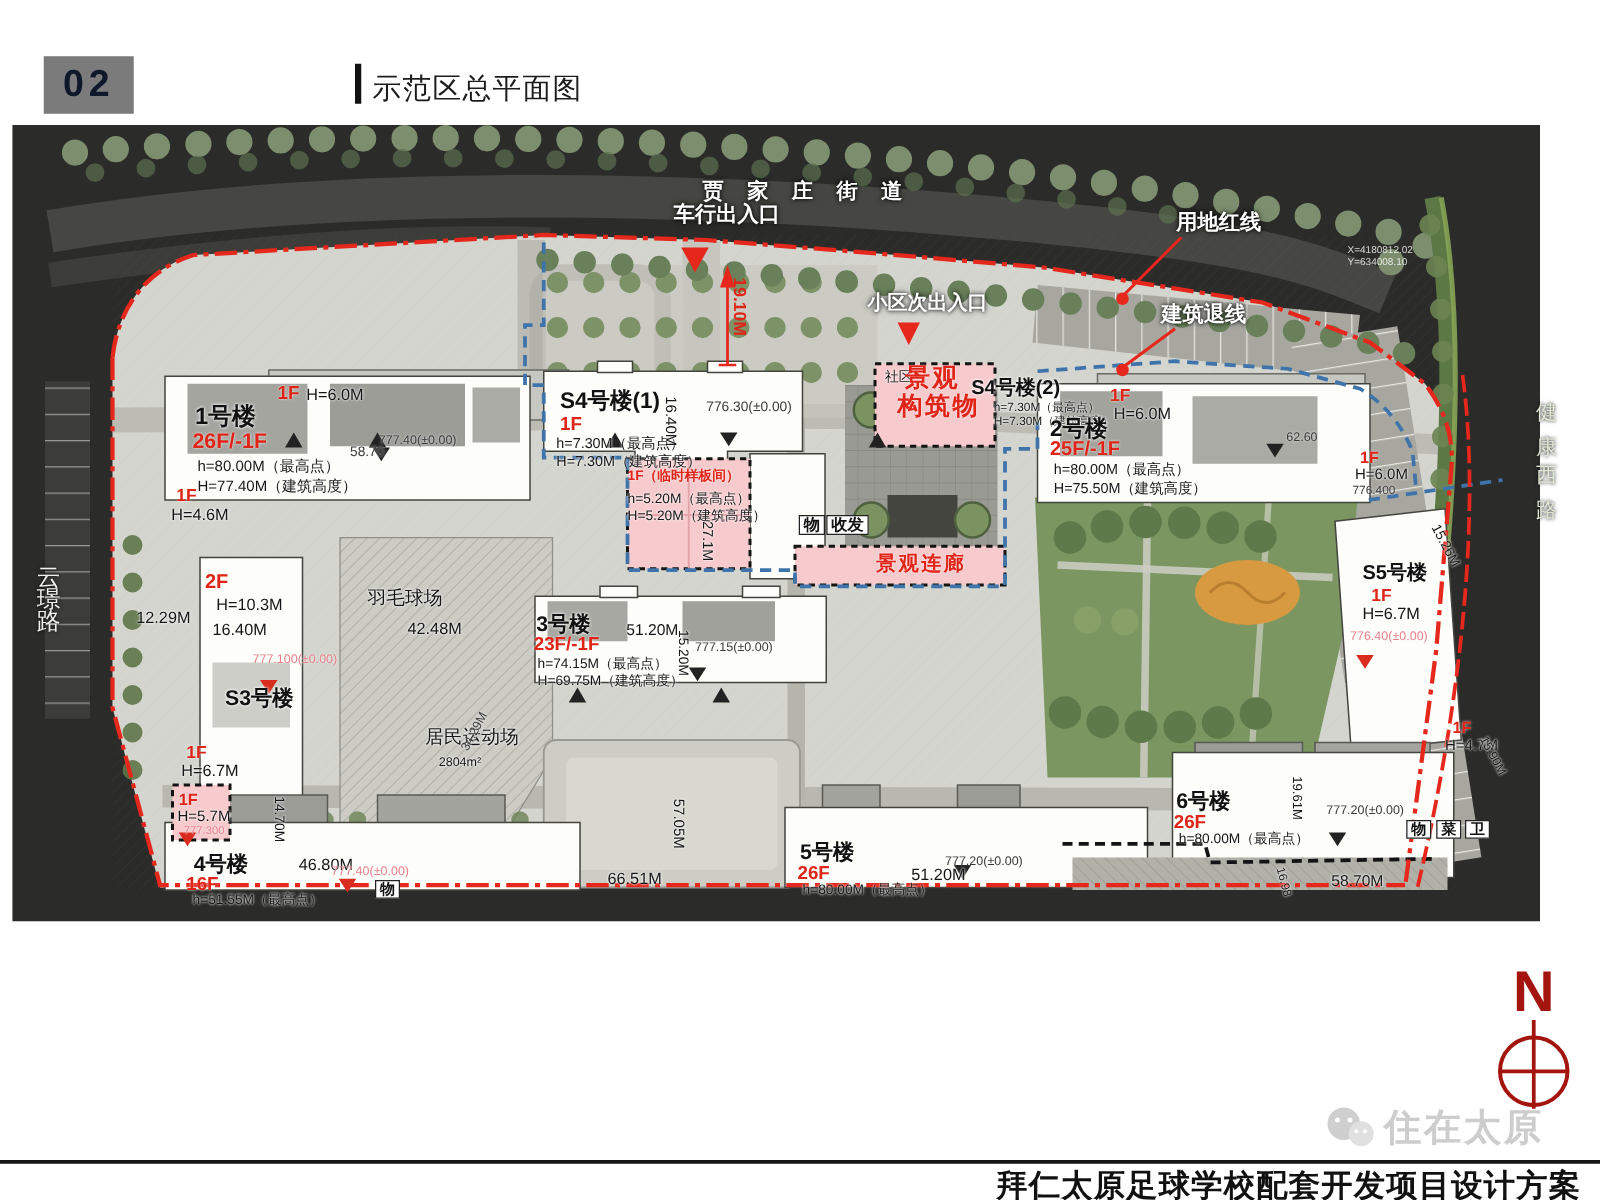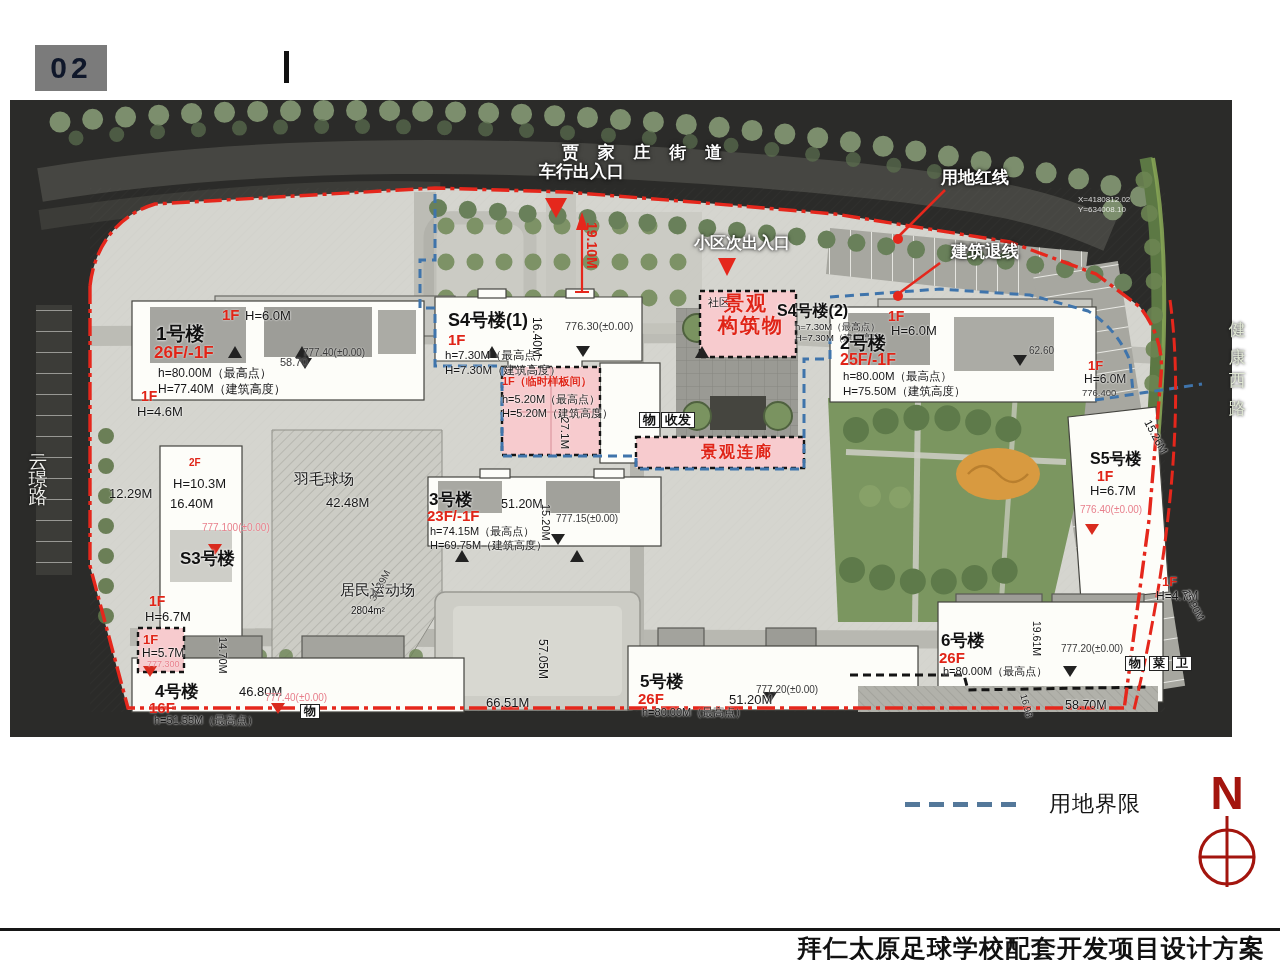--- a/index.html
+++ b/index.html
@@ -43,20 +43,21 @@
   .footline{position:absolute;left:0;top:928px;width:1280px;height:3px;background:#161616;}
   .ftitle{position:absolute;right:15px;top:932px;font-size:25px;font-weight:bold;color:#111;letter-spacing:1px;}
 </style>
 </head>
 <body>
 
 <div id="page">
 
   <div class="hnum">02</div>
   <div class="hbar"></div>
+  <div class="hsub">示范区总平面图</div>
 
   <div id="map">
     <svg viewBox="0 0 1222 637" width="1222" height="637">
       <defs>
         <pattern id="hatch" width="7" height="7" patternTransform="rotate(45)" patternUnits="userSpaceOnUse">
           <line x1="0" y1="0" x2="0" y2="7" stroke="#93938c" stroke-width="1.4"></line>
         </pattern>
         <pattern id="hatch2" width="7" height="7" patternTransform="rotate(-45)" patternUnits="userSpaceOnUse">
           <line x1="0" y1="0" x2="0" y2="7" stroke="#8b8b84" stroke-width="1.2"></line>
         </pattern>
@@ -222,36 +223,36 @@
         <polygon points="445,462 459,462 452,450"></polygon>
         <polygon points="560,462 574,462 567,450"></polygon>
       </g>
     </svg>
   </div>
 
   <div id="map-labels">
       <div class="ann c-w" style="left: 562px; top: 144px; font-size: 17px; letter-spacing: 7px;">贾 家 庄 街 道</div>
       <div class="ann c-w" style="left: 539px; top: 163px; font-size: 17px;">车行出入口</div>
       <div class="ann c-w" style="left: 941px; top: 169px; font-size: 17px;">用地红线</div>
-      <div class="ann c-w" style="left: 951px; top: 243px; font-size: 17px;">建筑退线</div>
+      <div class="ann c-w" style="left: 929px; top: 243px; font-size: 17px;">建筑退线</div>
       <div class="ann c-w" style="left: 694px; top: 235px; font-size: 16px;">小区次出入口</div>
       <div class="ann c-road" style="left: 28px; top: 440px; font-size: 19px; letter-spacing: 16px;">云璟路</div>
       <div class="ann c-road2" style="left: 1228px; top: 308px; font-size: 17px; letter-spacing: 26px;">健康西路</div>
       <div class="ann c-redd" style="left: 599px; top: 222px; font-size: 14px; transform: rotate(90deg);">19.10M</div>
       <div class="ann c-red" style="left: 222px; top: 307px; font-size: 15px;">1F</div>
       <div class="ann c-blk" style="left: 245px; top: 309px; font-size: 13px;">H=6.0M</div>
       <div class="ann c-blkb" style="left: 156px; top: 324px; font-size: 19px;">1号楼</div>
       <div class="ann c-red" style="left: 154px; top: 344px; font-size: 17px;">26F/-1F</div>
       <div class="ann c-blk" style="left: 158px; top: 367px; font-size: 12px;">h=80.00M（最高点）</div>
       <div class="ann c-blk" style="left: 158px; top: 383px; font-size: 12px;">H=77.40M（建筑高度）</div>
       <div class="ann c-dim" style="left: 280px; top: 357px; font-size: 11px;">58.70</div>
       <div class="ann c-dim" style="left: 303px; top: 348px; font-size: 10px;">777.40(±0.00)</div>
       <div class="ann c-red" style="left: 141px; top: 389px; font-size: 14px;">1F</div>
       <div class="ann c-blk" style="left: 137px; top: 405px; font-size: 13px;">H=4.6M</div>
-      <div class="ann c-red" style="left: 189px; top: 458px; font-size: 10px;">2F</div>
+      <div class="ann c-red" style="left: 164px; top: 458px; font-size: 16px;">2F</div>
       <div class="ann c-blk" style="left: 173px; top: 477px; font-size: 13px;">H=10.3M</div>
       <div class="ann c-blk" style="left: 170px; top: 497px; font-size: 13px;">16.40M</div>
       <div class="ann c-blk" style="left: 109px; top: 487px; font-size: 13px;">12.29M</div>
       <div class="ann c-pinkt" style="left: 202px; top: 523px; font-size: 10px;">777.100(±0.00)</div>
       <div class="ann c-blkb" style="left: 180px; top: 550px; font-size: 17px;">S3号楼</div>
       <div class="ann c-red" style="left: 149px; top: 594px; font-size: 14px;">1F</div>
       <div class="ann c-blk" style="left: 145px; top: 610px; font-size: 13px;">H=6.7M</div>
       <div class="ann c-red" style="left: 143px; top: 633px; font-size: 13px;">1F</div>
       <div class="ann c-blk" style="left: 142px; top: 647px; font-size: 12px;">H=5.7M</div>
       <div class="ann c-pinkt" style="left: 147px; top: 660px; font-size: 9px;">777.300</div>
@@ -325,31 +326,38 @@
       <div class="ann c-blk" style="left: 943px; top: 666px; font-size: 11px;">h=80.00M（最高点）</div>
       <div class="ann c-dim" style="left: 1061px; top: 644px; font-size: 10px;">777.20(±0.00)</div>
       <div class="ann c-box" style="left: 1125px; top: 656px; font-size: 12px;">物</div>
       <div class="ann c-box" style="left: 1149px; top: 656px; font-size: 12px;">菜</div>
       <div class="ann c-box" style="left: 1172px; top: 656px; font-size: 12px;">卫</div>
       <div class="ann c-blk" style="left: 1042px; top: 621px; font-size: 10.5px; transform: rotate(90deg);">19.61M</div>
       <div class="ann c-blk" style="left: 1065px; top: 699px; font-size: 12.5px;">58.70M</div>
       <div class="ann c-blk" style="left: 1028px; top: 693px; font-size: 9.5px; transform: rotate(75deg);">16.98</div>
     </div>
 
-  <div class="lg-row" style="left:905px;top:789px;">
-    <div class="lg-blue"></div>
-    <div class="lg-label">用地界限</div>
-  </div>
 
   <div class="north">
     <div class="nletter">N</div>
     <svg width="66" height="72" viewBox="0 0 66 72">
       <line x1="33" y1="0" x2="33" y2="71" stroke="#a3150e" stroke-width="3"></line>
       <circle cx="33" cy="41" r="27" stroke="#a3150e" stroke-width="3.2" fill="none"></circle>
       <line x1="6" y1="41" x2="60" y2="41" stroke="#a3150e" stroke-width="3"></line>
     </svg>
   </div>
 
+  <div class="wm">
+    <svg width="44" height="40" viewBox="0 0 44 40">
+      <circle cx="17" cy="16" r="13" fill="#cfcfcf"></circle>
+      <circle cx="31" cy="24" r="10" fill="#e0e0e0"></circle>
+      <circle cx="12" cy="13" r="2" fill="#fff"></circle>
+      <circle cx="22" cy="13" r="2" fill="#fff"></circle>
+      <circle cx="27" cy="22" r="1.6" fill="#fff"></circle>
+      <circle cx="34" cy="22" r="1.6" fill="#fff"></circle>
+    </svg>
+    <span>住在太原</span>
+  </div>
 
   <div class="footline"></div>
   <div class="ftitle">拜仁太原足球学校配套开发项目设计方案</div>
 
 </div>
 
 </body></html>

